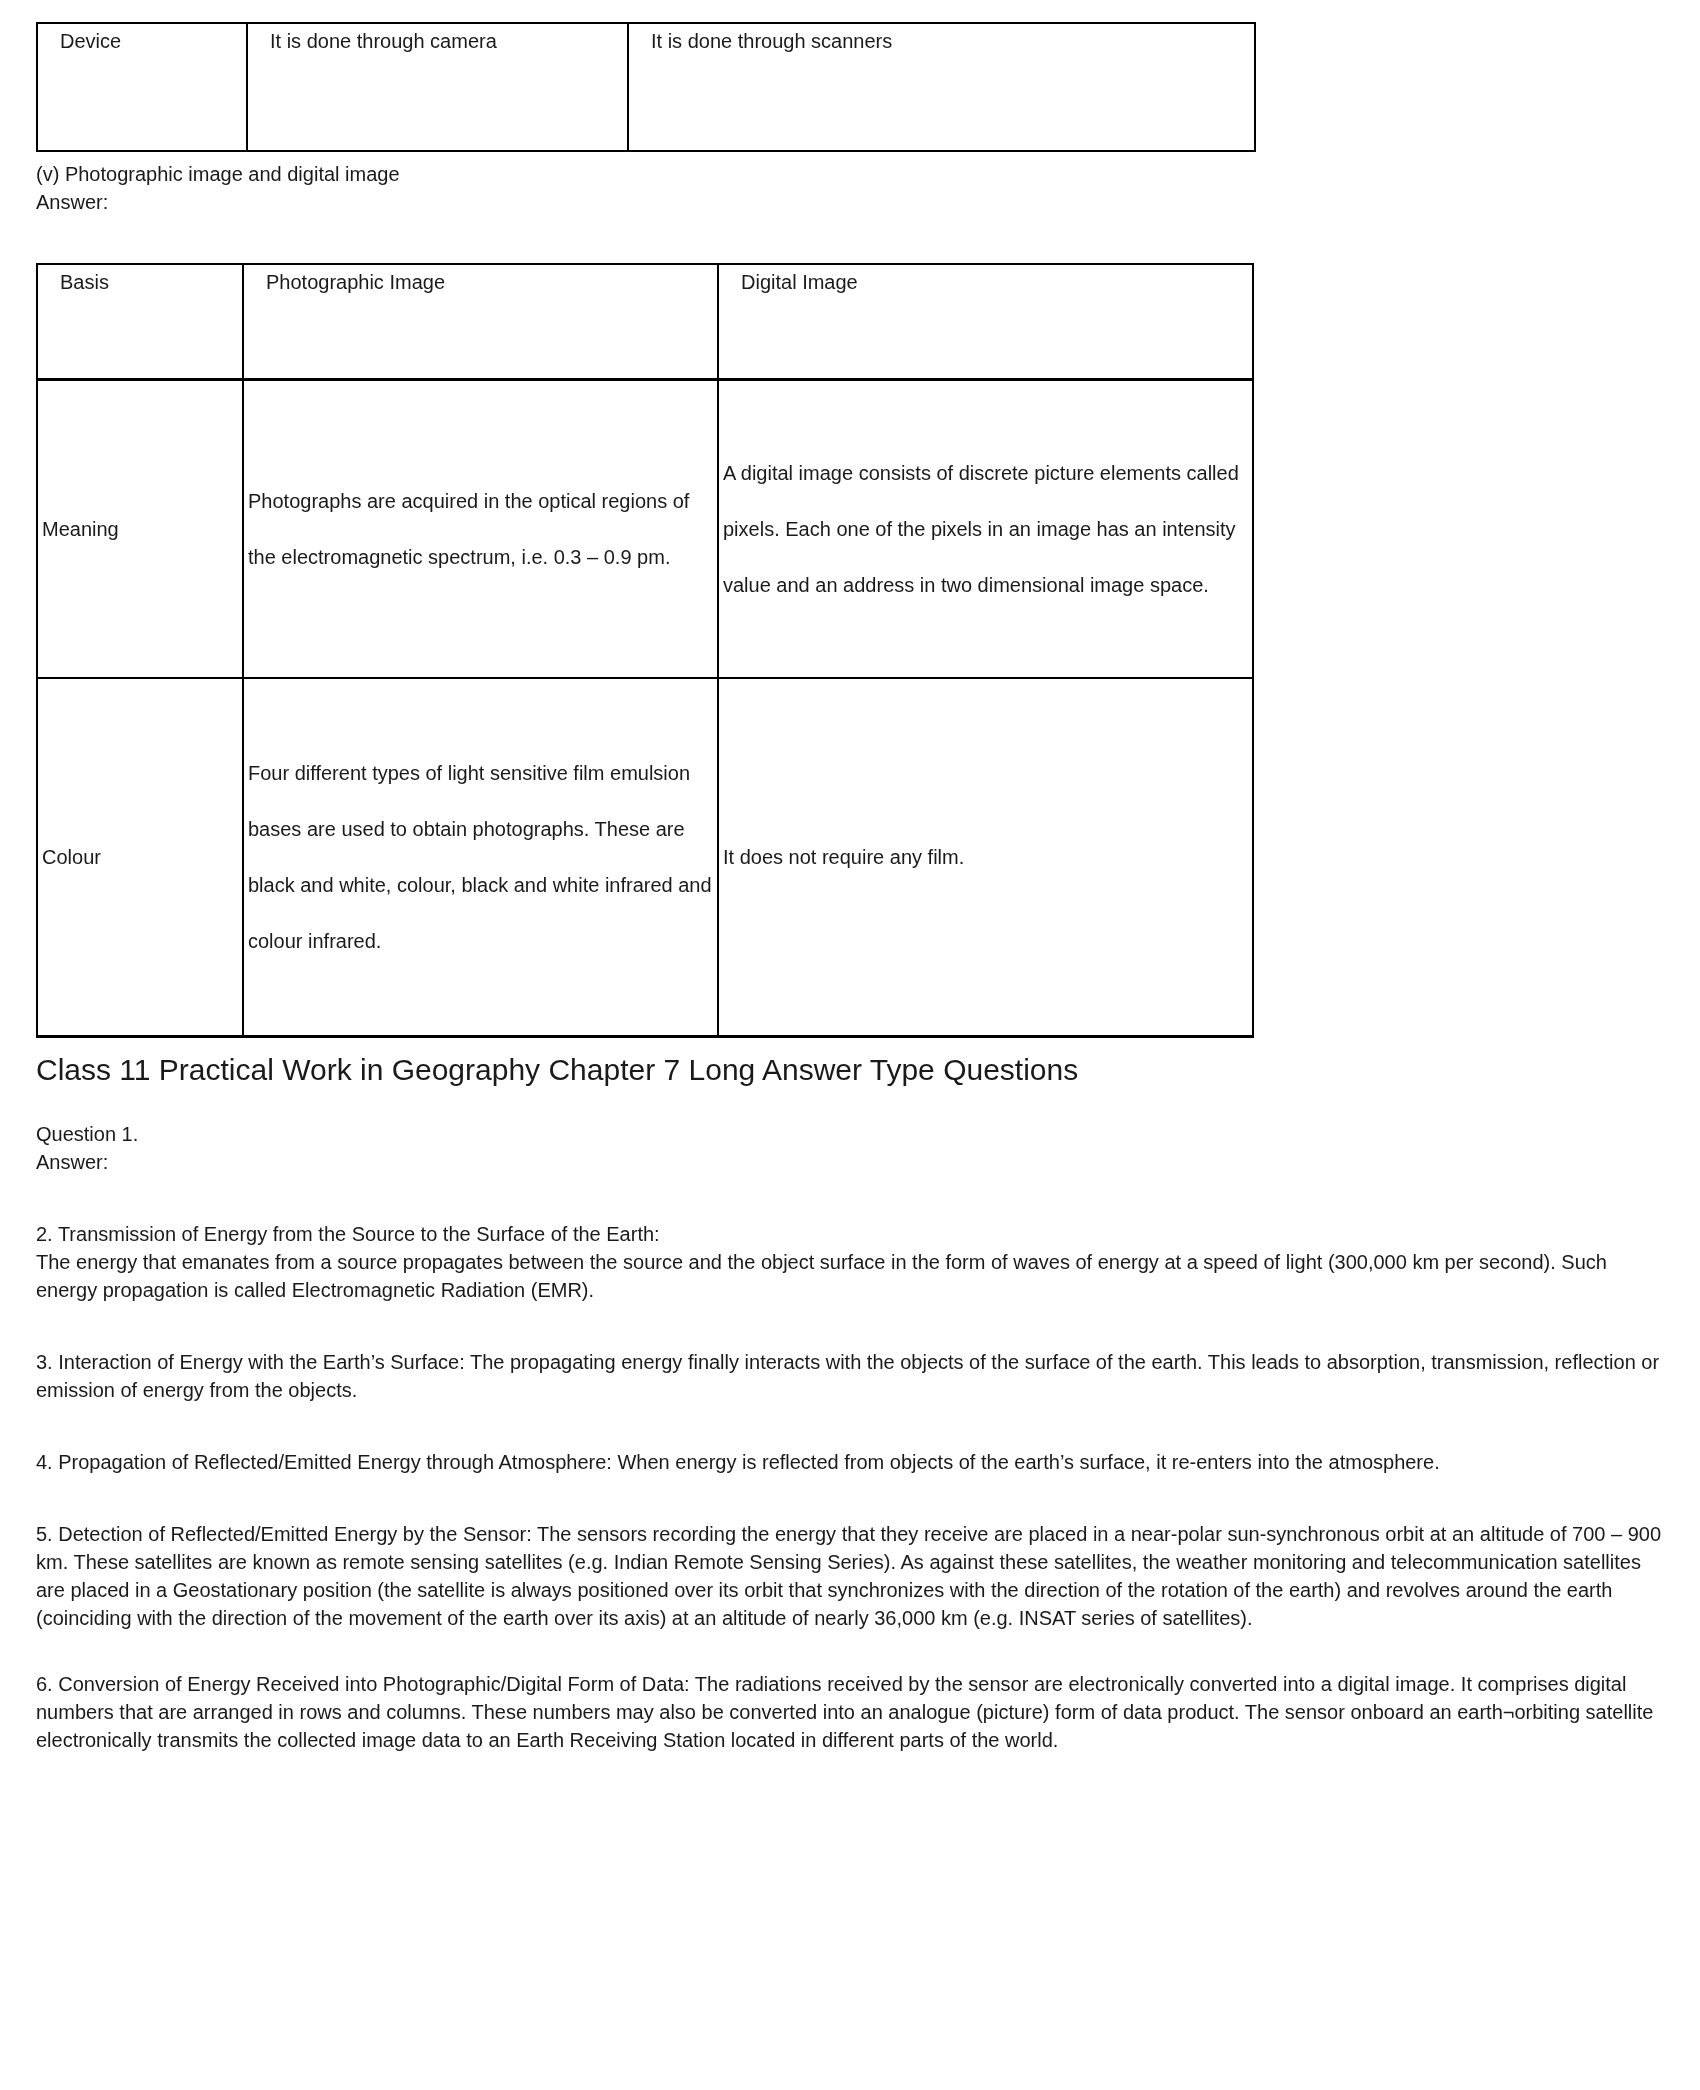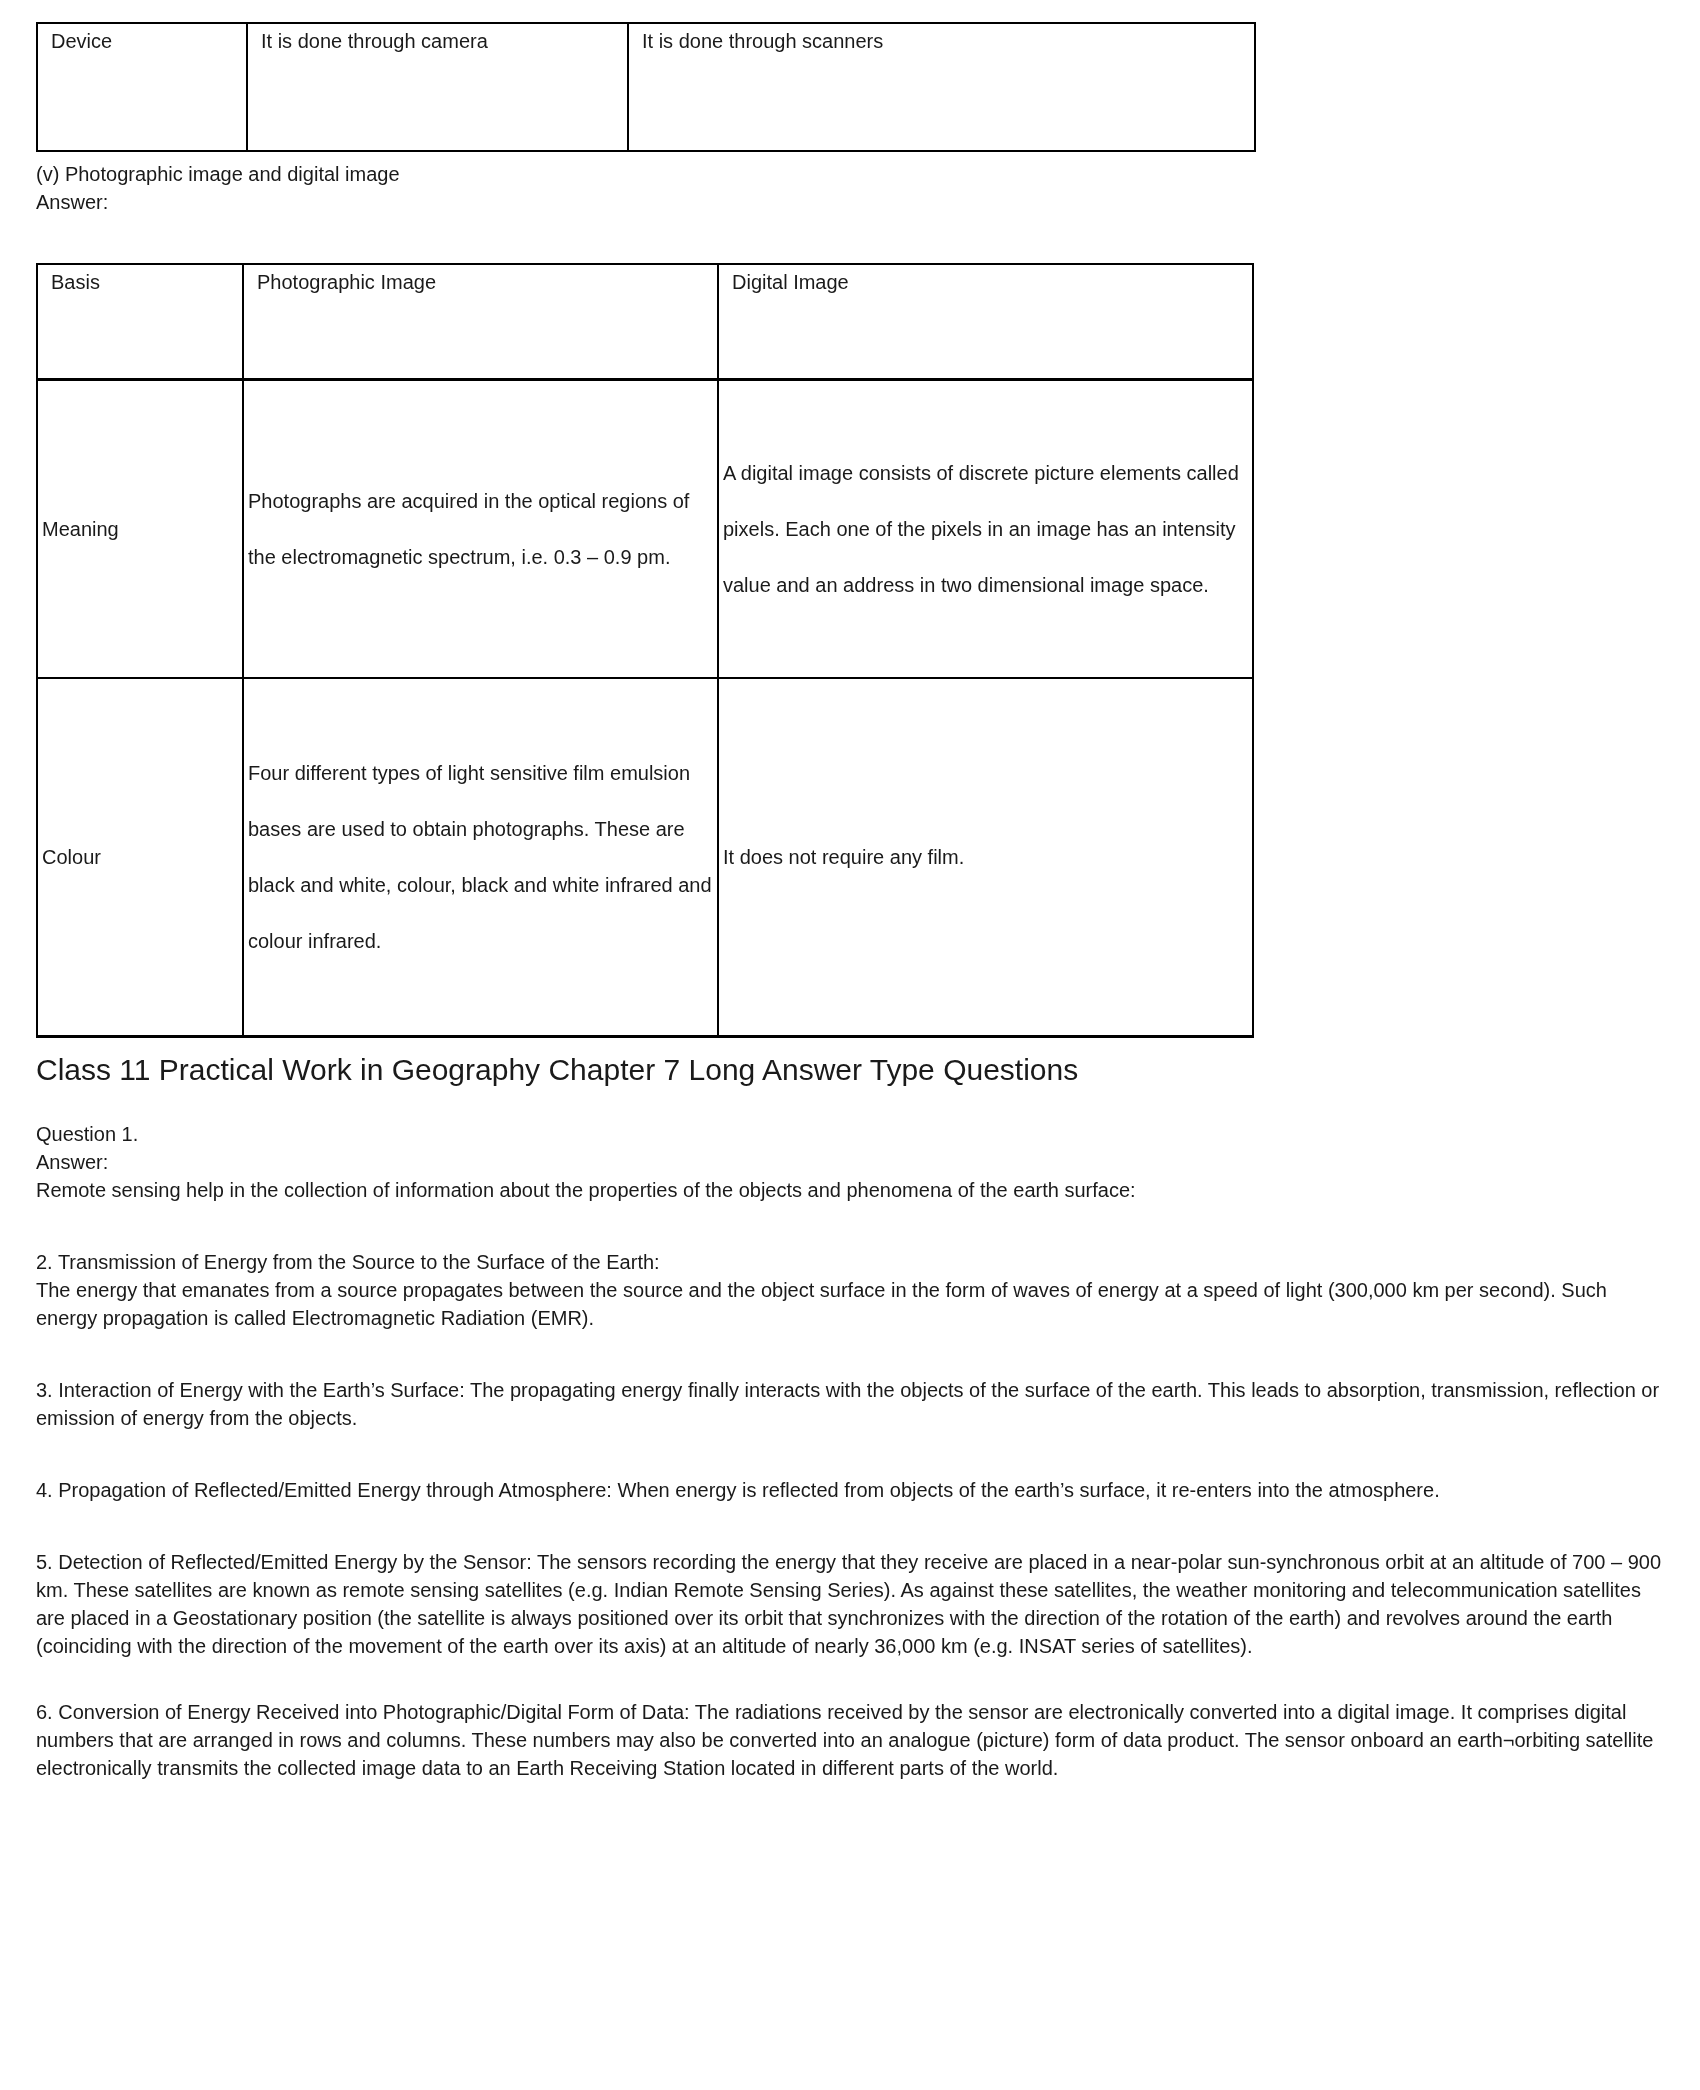--- a/index.html
+++ b/index.html
@@ -18,21 +18,21 @@
     width: 1630px;
   }
   table {
     border-collapse: collapse;
     table-layout: fixed;
     color: #1a1a1a;
   }
   td {
     border: 2px solid #000;
     text-align: left;
-    padding: 3px 13px;
+    padding: 3px 22px;
     overflow: hidden;
   }
   
   .table-top { margin-top: 22px; width: 1218px; }
   .table-top td { vertical-align: top; }
   .table-top tr.row-device td { height: 128px; }
   .table-top tr.row-othername td { height: 126px; border-bottom-width: 3px; }
   
   .intro-block { margin-top: 8px; }
   
@@ -114,21 +114,20 @@
       <td>It does not require any film.</td>
     </tr>
   </tbody>
     </table>
 
   <h1 class="section-heading">Class 11 Practical Work in Geography Chapter 7 Long Answer Type Questions</h1>
 
   <div class="question-block">
     <div>Question 1.</div>
     <div>Answer:</div>
-    <div>Remote sensing help in the collection of information about the properties of the objects and phenomena of the earth surface:</div>
   </div>
 
   <div class="answer-point">2. Transmission of Energy from the Source to the Surface of the Earth:
 The energy that emanates from a source propagates between the source and the object surface in the form of waves of energy at a speed of light (300,000 km per second). Such energy propagation is called Electromagnetic Radiation (EMR).</div>
   <div class="answer-point">3. Interaction of Energy with the Earth’s Surface: The propagating energy finally interacts with the objects of the surface of the earth. This leads to absorption, transmission, reflection or emission of energy from the objects.</div>
   <div class="answer-point">4. Propagation of Reflected/Emitted Energy through Atmosphere: When energy is reflected from objects of the earth’s surface, it re-enters into the atmosphere.</div>
   <div class="answer-point">5. Detection of Reflected/Emitted Energy by the Sensor: The sensors recording the energy that they receive are placed in a near-polar sun-synchronous orbit at an altitude of 700 – 900 km. These satellites are known as remote sensing satellites (e.g. Indian Remote Sensing Series). As against these satellites, the weather monitoring and telecommunication satellites are placed in a Geostationary position (the satellite is always positioned over its orbit that synchronizes with the direction of the rotation of the earth) and revolves around the earth (coinciding with the direction of the movement of the earth over its axis) at an altitude of nearly 36,000 km (e.g. INSAT series of satellites).</div>
   <div class="answer-point last">6. Conversion of Energy Received into Photographic/Digital Form of Data: The radiations received by the sensor are electronically converted into a digital image. It comprises digital numbers that are arranged in rows and columns. These numbers may also be converted into an analogue (picture) form of data product. The sensor onboard an earth¬orbiting satellite electronically transmits the collected image data to an Earth Receiving Station located in different parts of the world.</div>
 
 </div>

